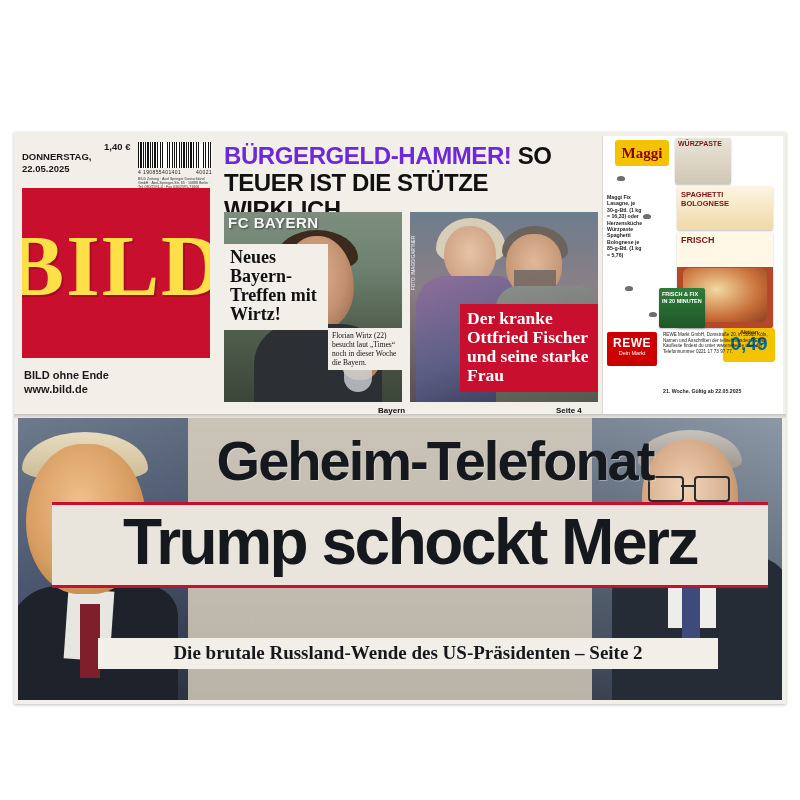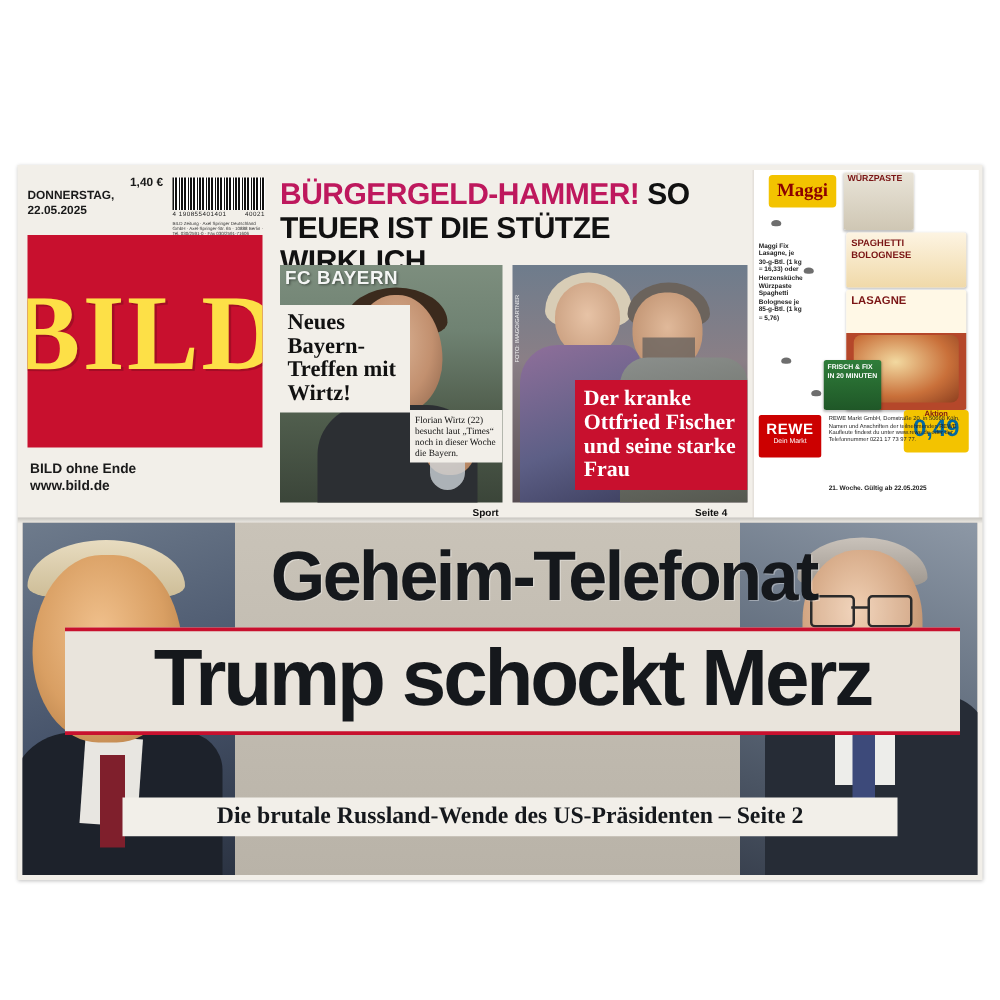--- a/index.html
+++ b/index.html
@@ -129,21 +129,21 @@
     width: 374px;
   }
   .bg-line1, .bg-line2 {
     font-family: "Liberation Sans", sans-serif;
     font-weight: bold;
     font-size: 24px;
     line-height: 27px;
     letter-spacing: -0.4px;
     color: #111;
   }
-  .bg-red { color: #be185d; }
+  .bg-red { color: #6d28d9; }
   .bg-seite {
     text-align: right;
     font-size: 8px;
     font-weight: bold;
     color: #333;
     margin-top: 1px;
     padding-right: 20px;
   }
   
   .photo {
@@ -649,21 +649,21 @@
           <div class="head"></div>
           <div class="body"></div>
           <div class="hand"></div>
           <div class="badge"></div>
           <div class="vert-credit">FOTO: IMAGO/DEFODI IMAGES</div>
           <div class="wirtz-head-box">
             <div class="ht">Neues Bayern-Treffen mit Wirtz!</div>
           </div>
           <div class="wirtz-cap">Florian Wirtz (22) besucht laut „Times“ noch in dieser Woche die Bayern.</div>
         </div>
-        <div class="label-sport" style="left:160px; top:270px;">Sport</div>
+        <div class="label-sport" style="left:160px; top:270px;">Bayern</div>
 
         <div class="photo fischer">
           <div class="w-hair"></div>
           <div class="w-head"></div>
           <div class="m-hair"></div>
           <div class="m-head"></div>
           <div class="beard"></div>
           <div class="torso-w"></div>
           <div class="torso-m"></div>
           <div class="fischer-credit">FOTO: IMAGO/GARTNER</div>
@@ -683,21 +683,21 @@
 
         <div class="ad-text">Maggi Fix Lasagne, je 30-g-Btl. (1 kg = 16,33) oder Herzensküche Würzpaste Spaghetti Bolognese je 85-g-Btl. (1 kg = 5,76)</div>
 
         <div class="pack pack-wuerz">
           <div class="t">WÜRZPASTE</div>
         </div>
         <div class="pack pack-spag">
           <div class="t">SPAGHETTI BOLOGNESE</div>
         </div>
         <div class="pack pack-lasagne">
-          <div class="t">LASAGNE</div>
+          <div class="t">FRISCH</div>
           <div class="food"></div>
         </div>
         <div class="pack pack-green">
           <div class="t">FRISCH &amp; FIX IN 20 MINUTEN</div>
         </div>
 
         <div class="aktion">
           <div class="a1">Aktion</div>
           <div class="a2">0,49</div>
         </div>

